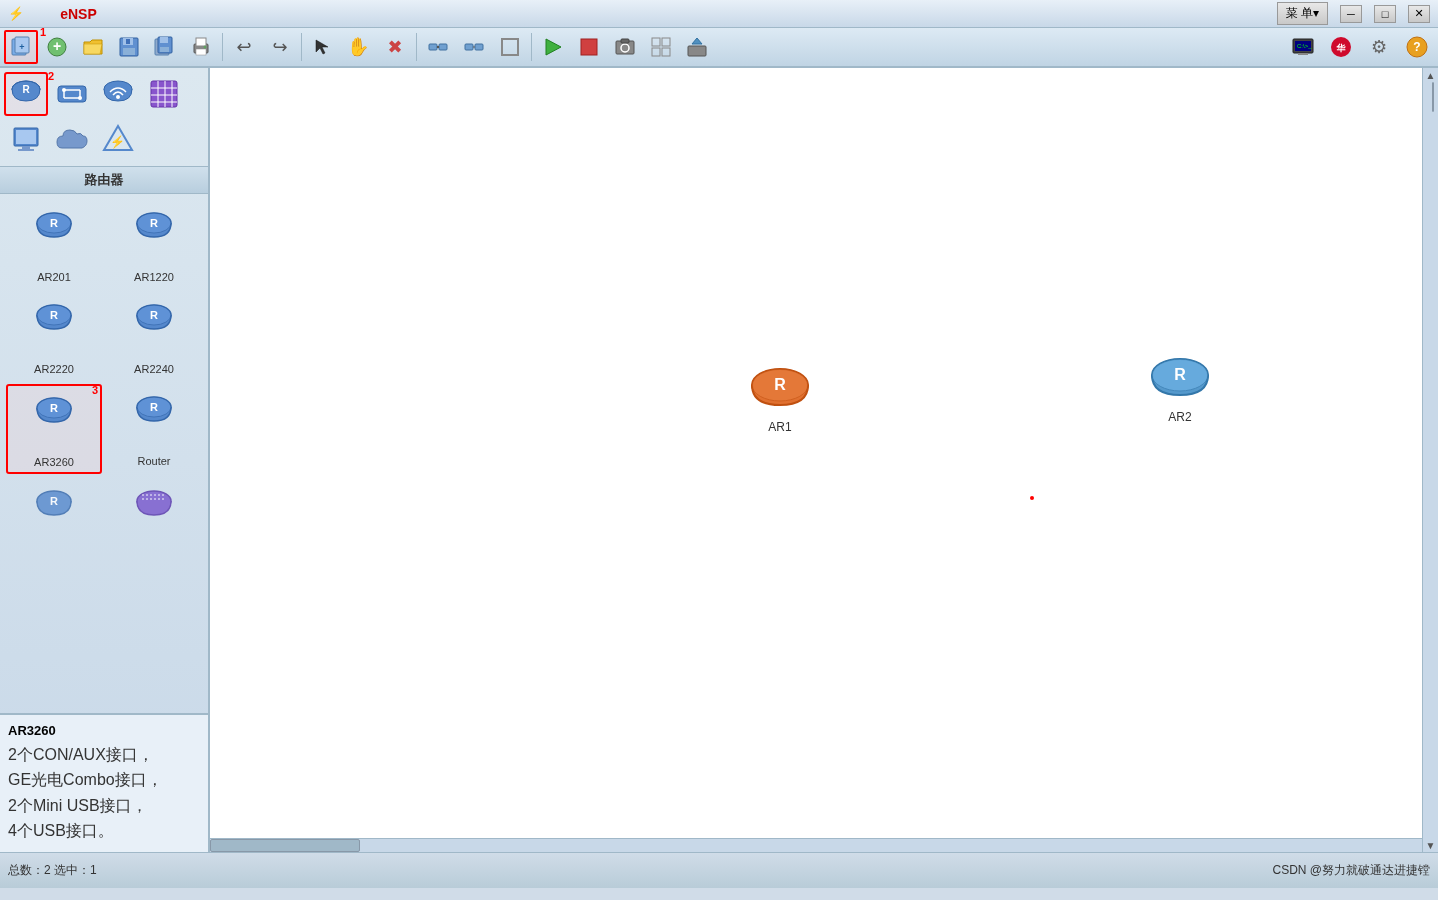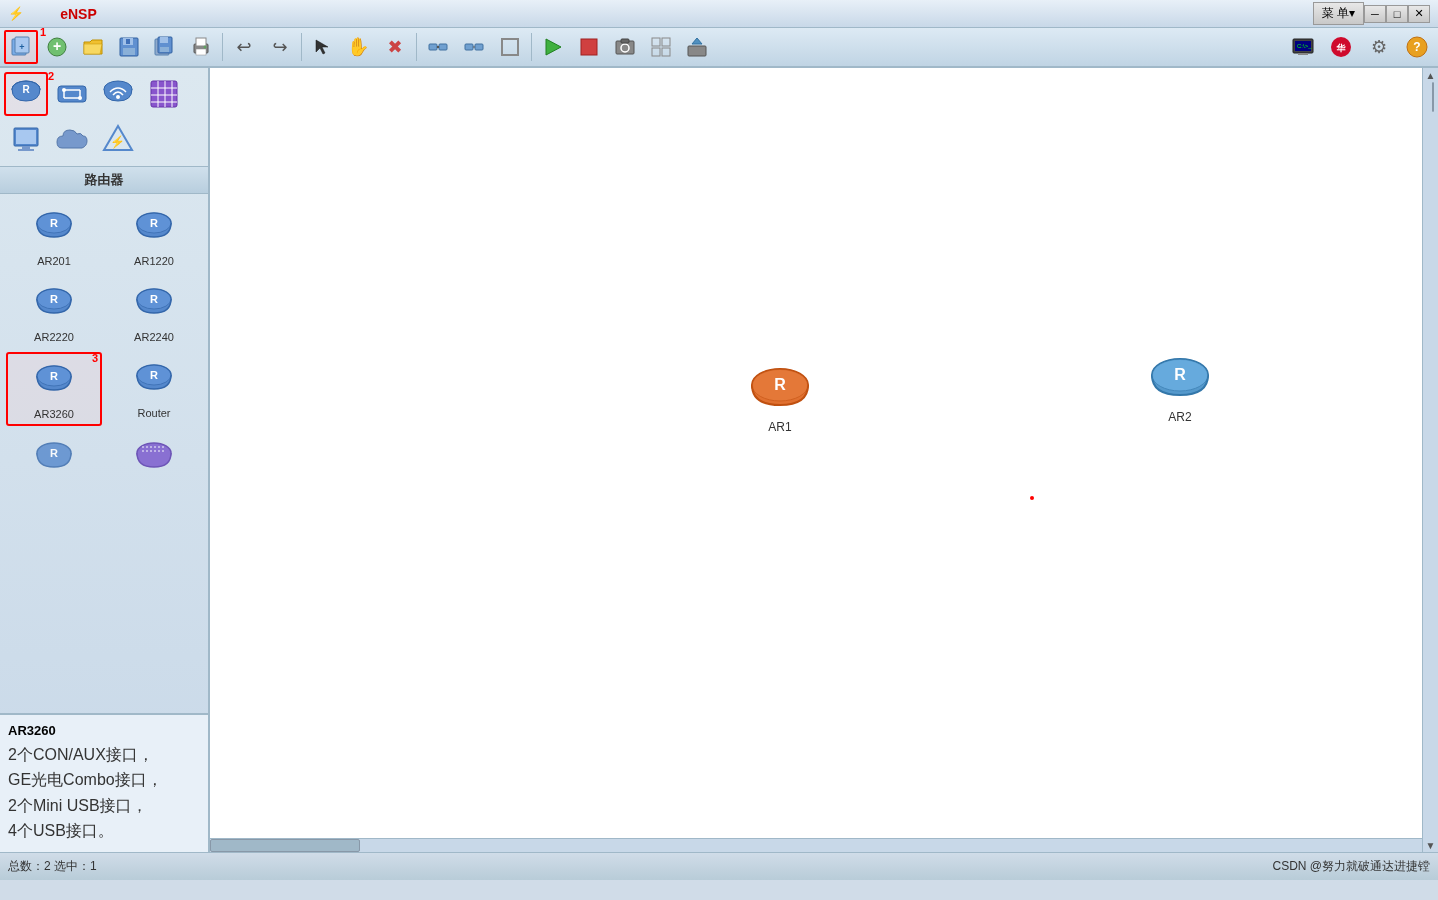--- a/index.html
+++ b/index.html
@@ -94,21 +94,21 @@
       gap: 4px;
       align-content: start;
     }
     .device-item {
       display: flex; flex-direction: column; align-items: center;
       padding: 4px 2px; cursor: pointer; border: 1px solid transparent;
       border-radius: 3px;
     }
     .device-item.selected { border: 2px solid red; background: rgba(255,200,200,0.2); }
     .device-icon { width: 48px; height: 48px; display: flex; align-items: center; justify-content: center; }
-    .device-label { font-size: 11px; color: #333; text-align: center; margin-top: 2px; }
+    .device-label { font-size: 11px; color: #333; text-align: center; margin-top: 18px; }
 
     
     #info-panel {
       padding: 8px;
       border-top: 2px solid #a0b8c8;
       background: #e8f0f8;
       min-height: 110px;
     }
     #info-panel .info-title { font-weight: bold; font-size: 13px; margin-bottom: 4px; }
     #info-panel .info-text { font-size: 16px; line-height: 1.6; color: #333; }
@@ -133,21 +133,21 @@
     
     .canvas-device {
       position: absolute;
       display: flex; flex-direction: column; align-items: center;
       cursor: pointer;
     }
     .canvas-device-label { font-size: 12px; color: #333; margin-top: 2px; }
 
     
     #status-bar {
-      height: 28px;
+      height: 36px;
       background: linear-gradient(to bottom, #d0dce8, #b8ccd8);
       border-top: 1px solid #a0b8c8;
       display: flex; align-items: center;
       padding: 0 8px;
       font-size: 12px; color: #333;
       justify-content: space-between;
     }
 
     
     .badge {
@@ -157,21 +157,21 @@
     }
   </style>
 </head>
 <body>
 
 <div id="title-bar">
   <div style="display:flex;align-items:center;gap:3px;">
     <span style="color:#c00;font-weight:bold;font-size:13px;">⚡</span>
     <span style="color:#c00;font-weight:bold;font-size:14px;margin-left:33px;">eNSP</span>
   </div>
-  <div style="display:flex;align-items:center;gap:0;">
+  <div style="display:flex;align-items:center;gap:12px;">
     <span style="font-size:12px;padding:2px 8px;background:linear-gradient(to bottom,#e8e8e8,#c8c8c8);border:1px solid #999;cursor:pointer;">菜 单▾</span>
     <button class="win-btn">─</button>
     <button class="win-btn">□</button>
     <button class="win-btn">✕</button>
   </div>
 </div>
 
 <div id="toolbar">
 
   <div style="position:relative;">

